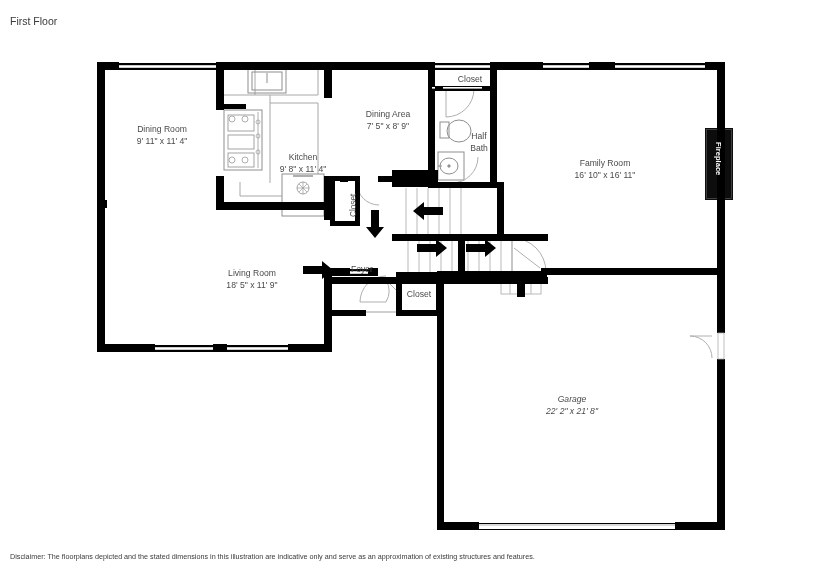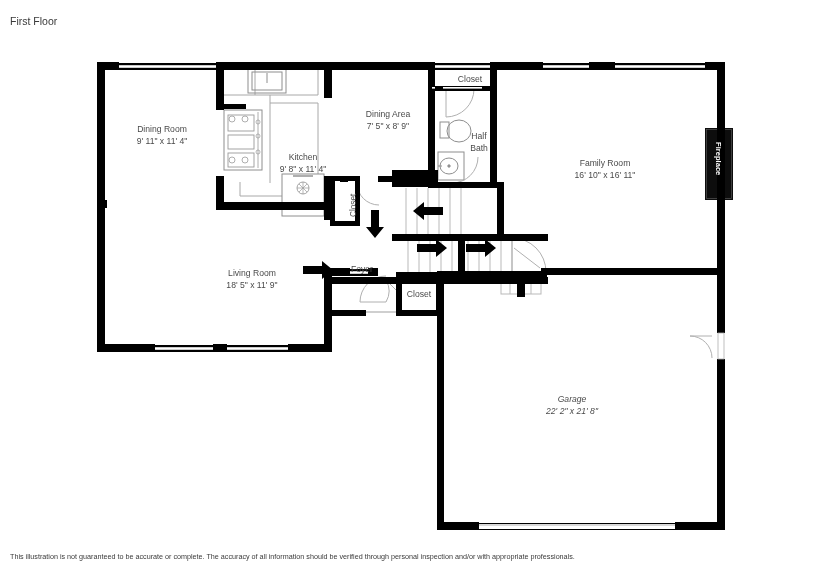--- a/index.html
+++ b/index.html
@@ -315,14 +315,14 @@
 
 <div class="vlbl" style="left:349px;top:217px;">
   <span>Closet</span>
 </div>
 
 <div class="fplbl" style="left:723px;top:142px;">
   <span>Fireplace</span>
 </div>
 
 <div id="footer">
-  <div class="line">This illustration is not guaranteed to be accurate or complete. The accuracy of all information should be verified through personal inspection and/or with appropriate professionals.</div>
+  <div class="line">Disclaimer: The floorplans depicted and the stated dimensions in this illustration are indicative only and serve as an approximation of existing structures and features.</div>
 </div>
 
 </body></html>

